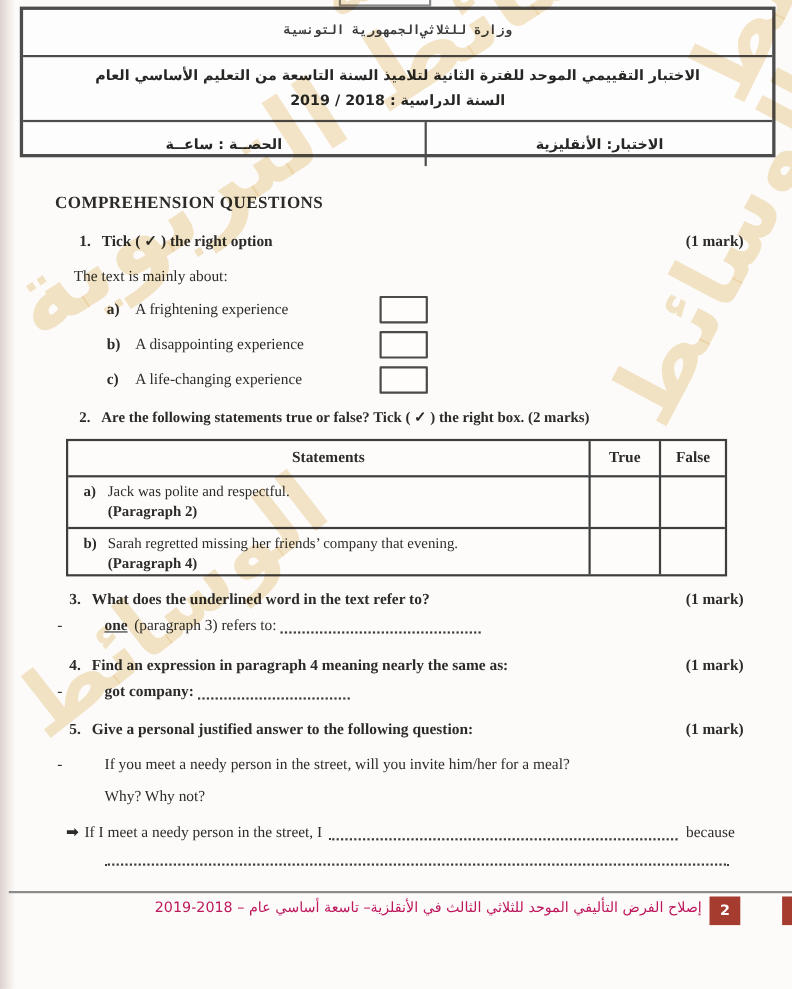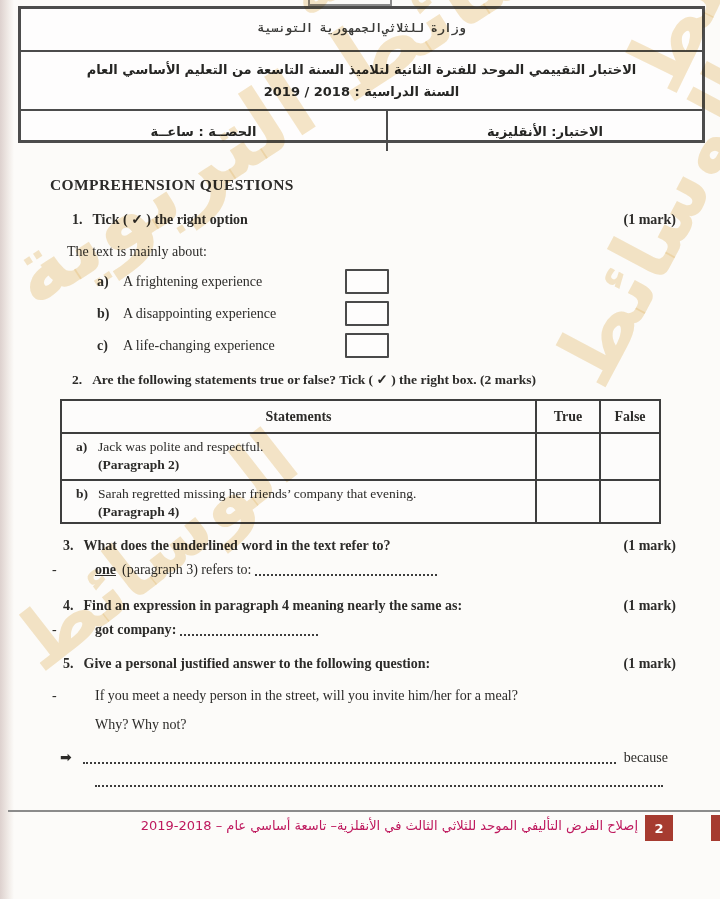--- a/index.html
+++ b/index.html
@@ -229,20 +229,21 @@
     <span class="q-marks">(1 mark)</span>
   </div>
   <div class="abs answer-line q5-question">
     <span class="dash">-</span>
     <span>If you meet a needy person in the street, will you invite him/her for a meal?</span>
   </div>
   <div class="abs q5-why">Why? Why not?</div>
 
   <div class="abs arrow-line">
     <span class="arrow">➡</span>
+    <span>If I meet a needy person in the street, I</span>
     <span class="leader-flex"></span>
     <span>because</span>
   </div>
   <div class="abs dotted-full"></div>
 
   <div class="abs footer-rule"></div>
   <div class="abs footer-badge">2</div>
   <div class="abs footer-edge-strip"></div>
   <div class="abs footer-text">إصلاح الفرض التأليفي الموحد للثلاثي الثالث في الأنقلزية– تاسعة أساسي عام – 2018-2019</div>
 </div>

